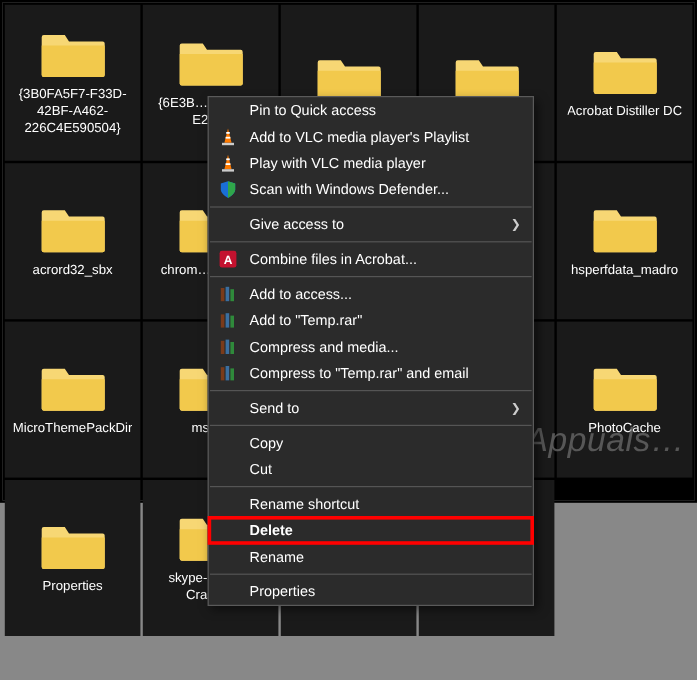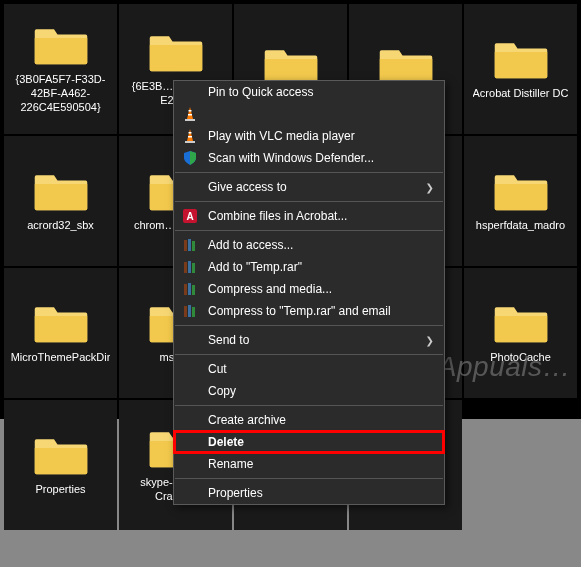--- a/index.html
+++ b/index.html
@@ -275,20 +275,21 @@
     </div>
     <div class="cm-item">
       <span class="cm-icon">
           <svg viewBox="0 0 16 16">
             <path d="M8 1 L11 13 L5 13 Z" fill="#ff7a00"></path>
             <rect x="3" y="13" width="10" height="2" fill="#ccc"></rect>
             <rect x="6.5" y="4" width="3" height="1.5" fill="#fff"></rect>
             <rect x="6" y="8" width="4" height="1.5" fill="#fff"></rect>
           </svg>
         </span>
+      <span class="cm-label">Add to VLC media player's Playlist</span>
     </div>
     <div class="cm-item">
       <span class="cm-icon">
           <svg viewBox="0 0 16 16">
             <path d="M8 1 L11 13 L5 13 Z" fill="#ff7a00"></path>
             <rect x="3" y="13" width="10" height="2" fill="#ccc"></rect>
             <rect x="6.5" y="4" width="3" height="1.5" fill="#fff"></rect>
             <rect x="6" y="8" width="4" height="1.5" fill="#fff"></rect>
           </svg>
         </span>
@@ -362,30 +363,30 @@
     </div>
     <div class="cm-sep"></div>
     <div class="cm-item">
       <span class="cm-icon"></span>
       <span class="cm-label">Send to</span>
       <span class="cm-arrow">❯</span>
     </div>
     <div class="cm-sep"></div>
     <div class="cm-item">
       <span class="cm-icon"></span>
+      <span class="cm-label">Copy</span>
+    </div>
+    <div class="cm-item">
+      <span class="cm-icon"></span>
       <span class="cm-label">Cut</span>
     </div>
-    <div class="cm-item">
-      <span class="cm-icon"></span>
-      <span class="cm-label">Copy</span>
-    </div>
-    <div class="cm-sep"></div>
-    <div class="cm-item">
-      <span class="cm-icon"></span>
-      <span class="cm-label">Create archive</span>
+    <div class="cm-sep"></div>
+    <div class="cm-item">
+      <span class="cm-icon"></span>
+      <span class="cm-label">Rename shortcut</span>
     </div>
     <div class="cm-item cm-highlight">
       <span class="cm-icon"></span>
       <span class="cm-label">Delete</span>
     </div>
     <div class="cm-item">
       <span class="cm-icon"></span>
       <span class="cm-label">Rename</span>
     </div>
     <div class="cm-sep"></div>

